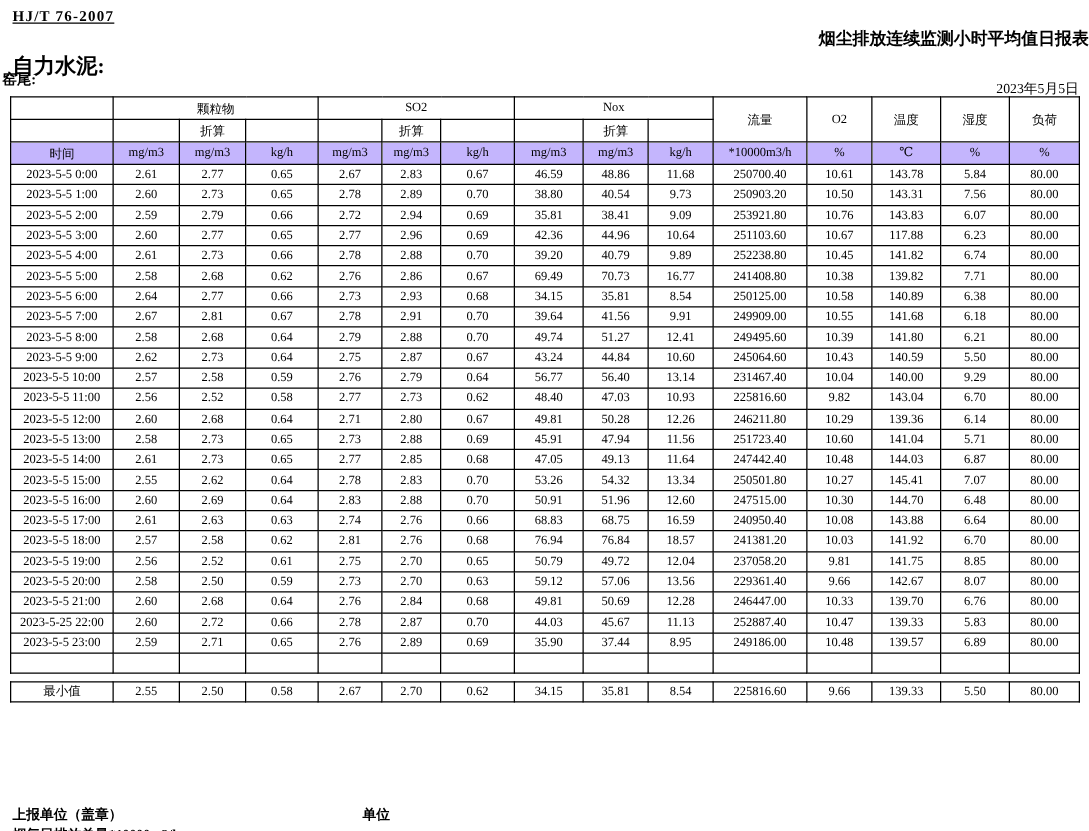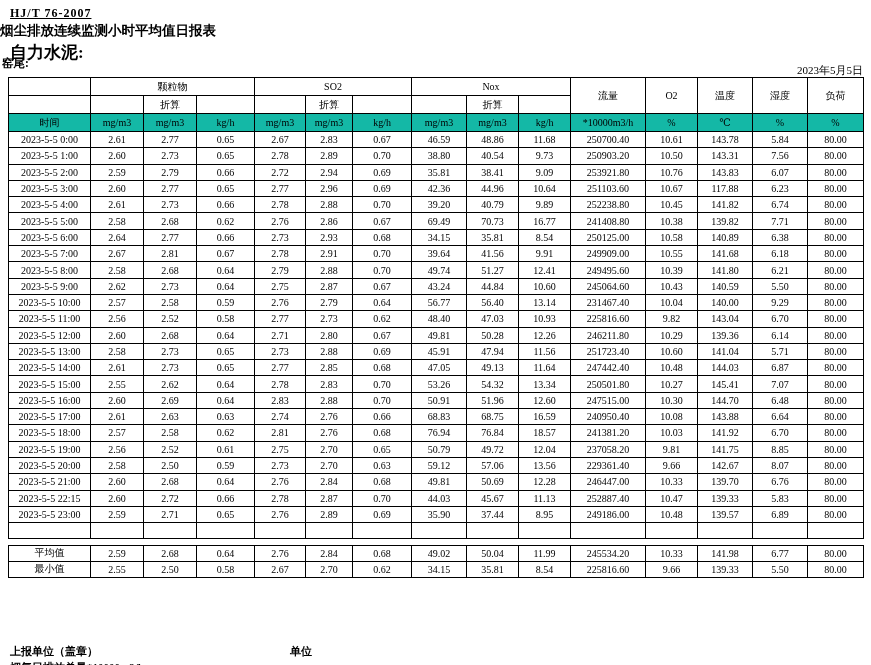--- a/index.html
+++ b/index.html
@@ -2,35 +2,35 @@
 <html><head>
 <meta charset="utf-8">
 <style>
   html,body { margin:0; padding:0; }
   body {
     width:871px; height:665px; background:#ffffff; position:relative;
     font-family:"Liberation Serif","DejaVu Serif",serif; color:#000;
     overflow:hidden;
   }
   .std      { position:absolute; top:6px;  left:10px; font-weight:bold; font-size:12px; letter-spacing:1px;text-decoration:underline; }
-  .title    { position:absolute; top:22px; left:0; width:100%; text-align:left; font-weight:bold; font-size:13.5px; }
+  .title    { position:absolute; top:22px; left:0; width:100%; text-align:right; font-weight:bold; font-size:13.5px; }
   .company  { position:absolute; top:41px; left:10px; font-weight:bold; font-size:17px; }
   .site     { position:absolute; top:56px; left:2px; font-weight:bold; font-size:11.5px; }
   .date     { position:absolute; top:63px; right:8px; font-size:11px; }
   table { border-collapse:collapse; table-layout:fixed; }
   #main-table    { position:absolute; left:8px; top:77px;  width:855px; }
   #summary-table { position:absolute; left:8px; top:545px; width:855px; }
   td {
     border:1px solid #000; font-size:10px; text-align:center; vertical-align:middle;
     padding:0; overflow:hidden; white-space:nowrap; font-weight:normal;
   }
   #main-table thead tr { height:18px;padding-left:23px; }
   #main-table tbody tr { height:16.3px; }
   #summary-table tbody tr { height:15.8px; }
-  .green td, td.green { background:#14b8a6; }
+  .green td, td.green { background:#c4b5fd; }
   td.left-label { text-align:left; padding-left:4px; }
   .footer1 { position:absolute; top:629px; left:10px; font-weight:bold; font-size:11px;margin-top:31px; }
   .footer2 { position:absolute; top:644px; left:10px; font-weight:bold; font-size:11px; }
   .footer2 .unit { position:absolute; left:280px; top:0; white-space:nowrap;text-align:right; }
 </style>
 </head>
 <body>
 
 <div class="std">HJ/T  76-2007</div>
 <div class="title">烟尘排放连续监测小时平均值日报表</div>
@@ -467,21 +467,21 @@
         <td>49.81</td>
         <td>50.69</td>
         <td>12.28</td>
         <td>246447.00</td>
         <td>10.33</td>
         <td>139.70</td>
         <td>6.76</td>
         <td>80.00</td>
       </tr>
       <tr>
-        <td>2023-5-5 22:15</td>
+        <td>2023-5-25 22:00</td>
         <td>2.60</td>
         <td>2.72</td>
         <td>0.66</td>
         <td>2.78</td>
         <td>2.87</td>
         <td>0.70</td>
         <td>44.03</td>
         <td>45.67</td>
         <td>11.13</td>
         <td>252887.40</td>
@@ -540,37 +540,20 @@
       <col style="width:52px">
       <col style="width:52px">
     <col style="width:75px">
       <col style="width:52px">
       <col style="width:55px">
       <col style="width:55px">
       <col style="width:56px">
   </colgroup>
   <tbody id="summary-tbody">
       <tr>
-        <td colspan="1">平均值</td>
-        <td>2.59</td>
-        <td>2.68</td>
-        <td>0.64</td>
-        <td>2.76</td>
-        <td>2.84</td>
-        <td>0.68</td>
-        <td>49.02</td>
-        <td>50.04</td>
-        <td>11.99</td>
-        <td>245534.20</td>
-        <td>10.33</td>
-        <td>141.98</td>
-        <td>6.77</td>
-        <td>80.00</td>
-      </tr>
-      <tr>
         <td colspan="1">最小值</td>
         <td>2.55</td>
         <td>2.50</td>
         <td>0.58</td>
         <td>2.67</td>
         <td>2.70</td>
         <td>0.62</td>
         <td>34.15</td>
         <td>35.81</td>
         <td>8.54</td>

